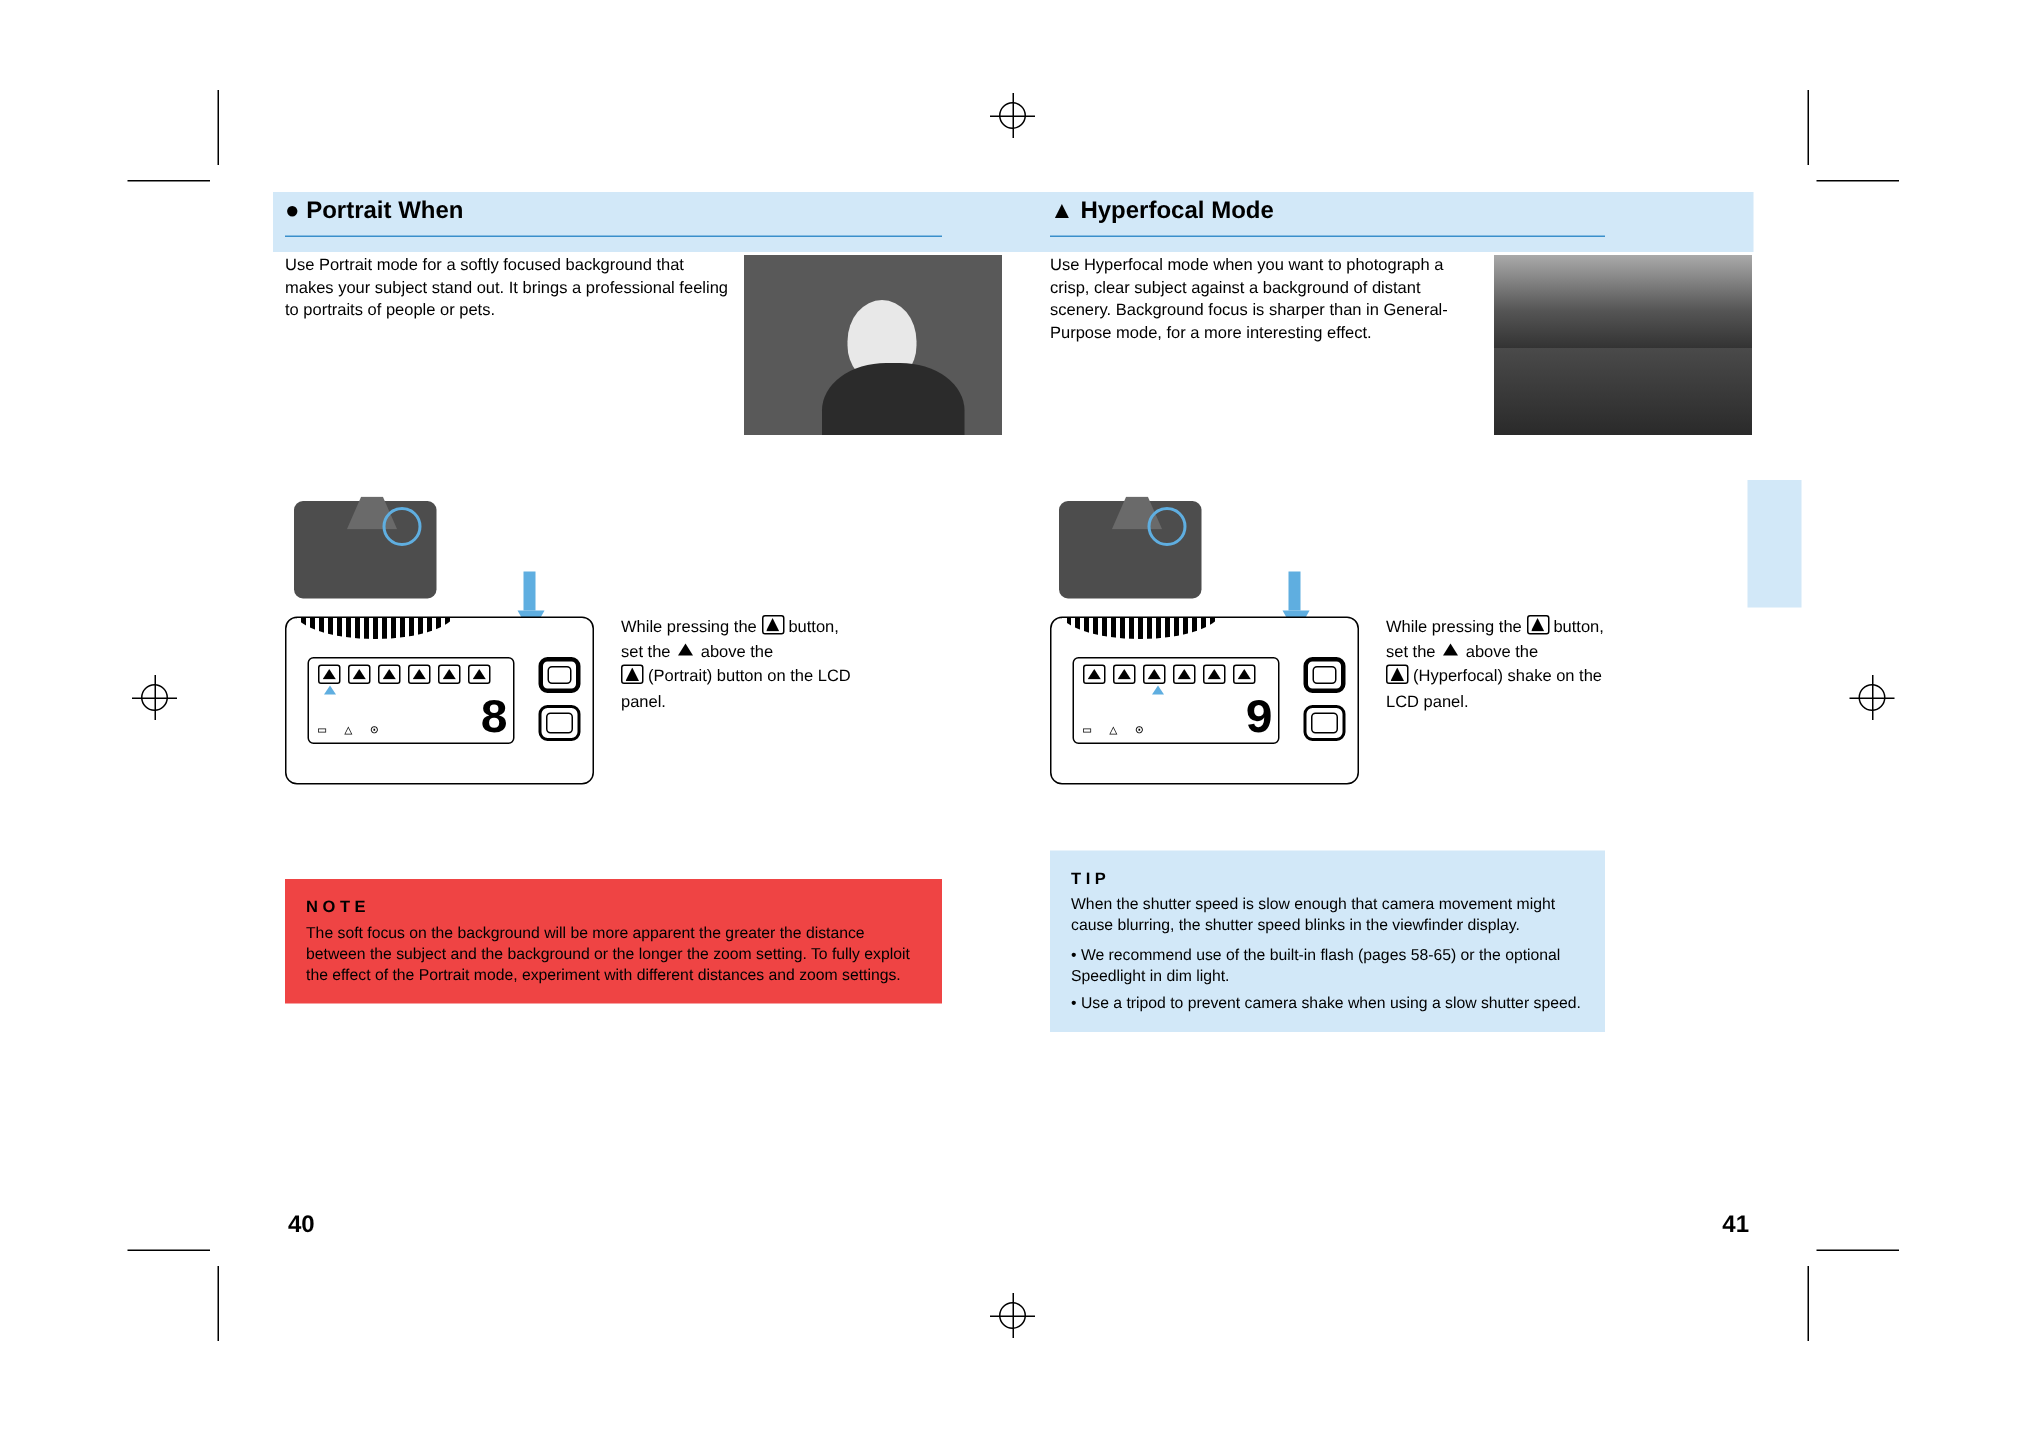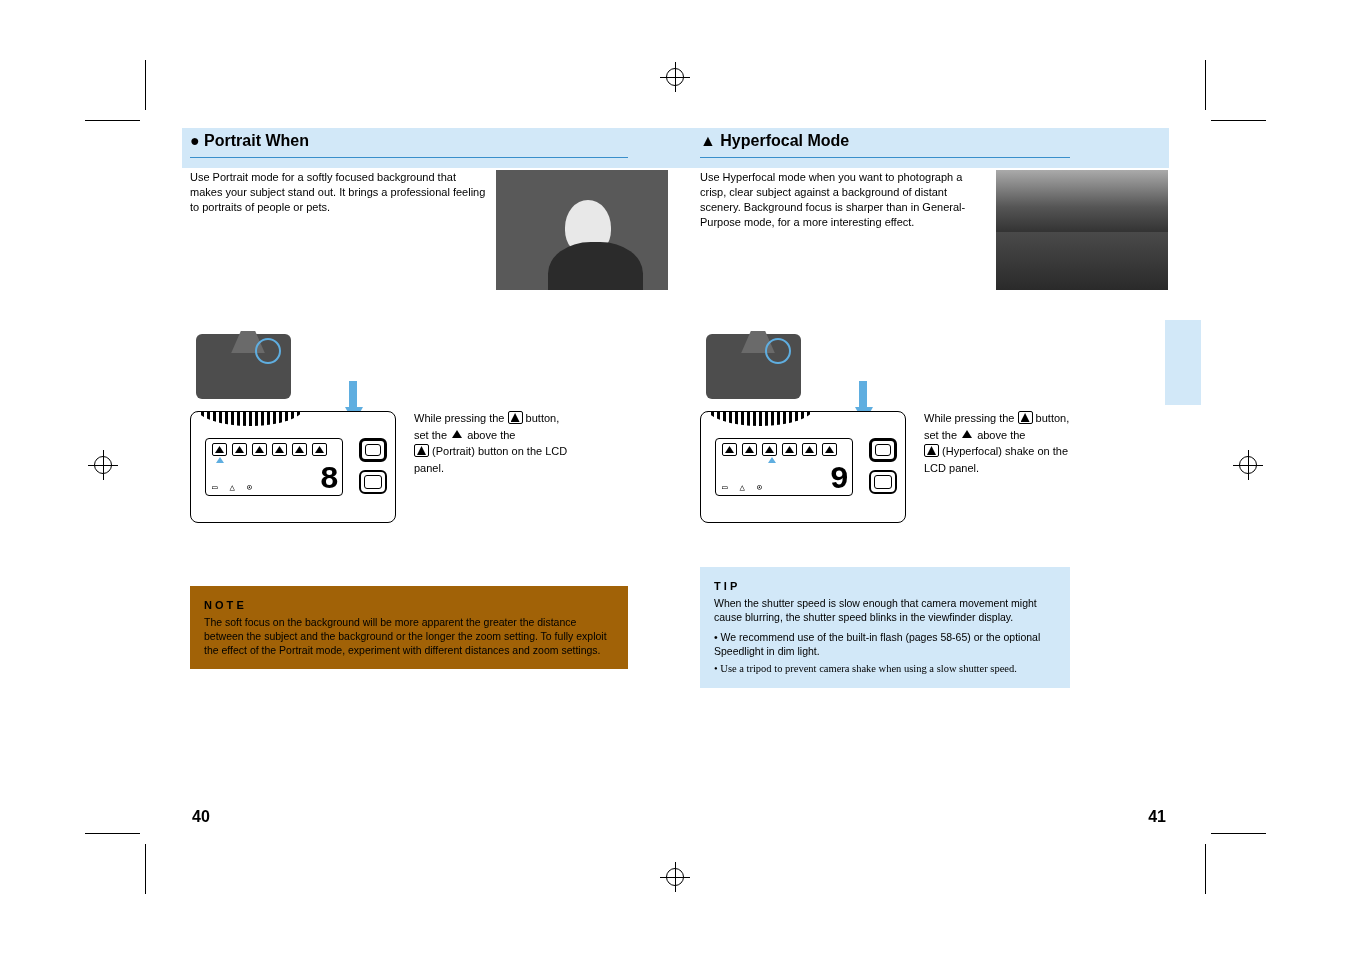--- a/index.html
+++ b/index.html
@@ -269,21 +269,21 @@
     vertical-align: 1px;
     margin: 0 2px;
   }
   .note-box, .tip-box {
     margin-top: 35px;
     padding: 12px 14px;
     font-size: 10.5px;
     line-height: 1.35;
     width: 438px;
   }
-  .note-box { background: #a16207; }
+  .note-box { background: #ef4444; }
   .tip-box { background: #d2e8f8; }
   .note-title { font-weight: 700; margin-bottom: 2px; font-size: 11px; }
   .page-num {
     position: absolute;
     bottom: 3px;
     font-size: 16px;
     font-weight: 700;
   }
   .page.left .page-num { left: 2px; }
   .page.right .page-num { right: 2px; }
@@ -444,17 +444,17 @@
       <span>set the </span><span class="up-tri"></span><span> above the </span><br>
       <span class="inline-icon"></span> <span>(Hyperfocal) shake on the</span><br>
       <span>LCD panel.</span>
     </div>
   </div>
 
   <div class="tip-box" style="margin-top:16px;">
     <div class="note-title">T I P</div>
     <div>When the shutter speed is slow enough that camera movement might cause blurring, the shutter speed blinks in the viewfinder display.</div>
     <div style="margin-top:6px;">• We recommend use of the built-in flash (pages 58-65) or the optional Speedlight in dim light.</div>
-    <div style="margin-top:3px;font-family:Liberation Serif, serif;">• Use a tripod to prevent camera shake when using a slow shutter speed.</div>
+    <div style="margin-top:3px;">• Use a tripod to prevent camera shake when using a slow shutter speed.</div>
   </div>
 
   <div class="page-num">41</div>
 </div>
 
 </body></html>

